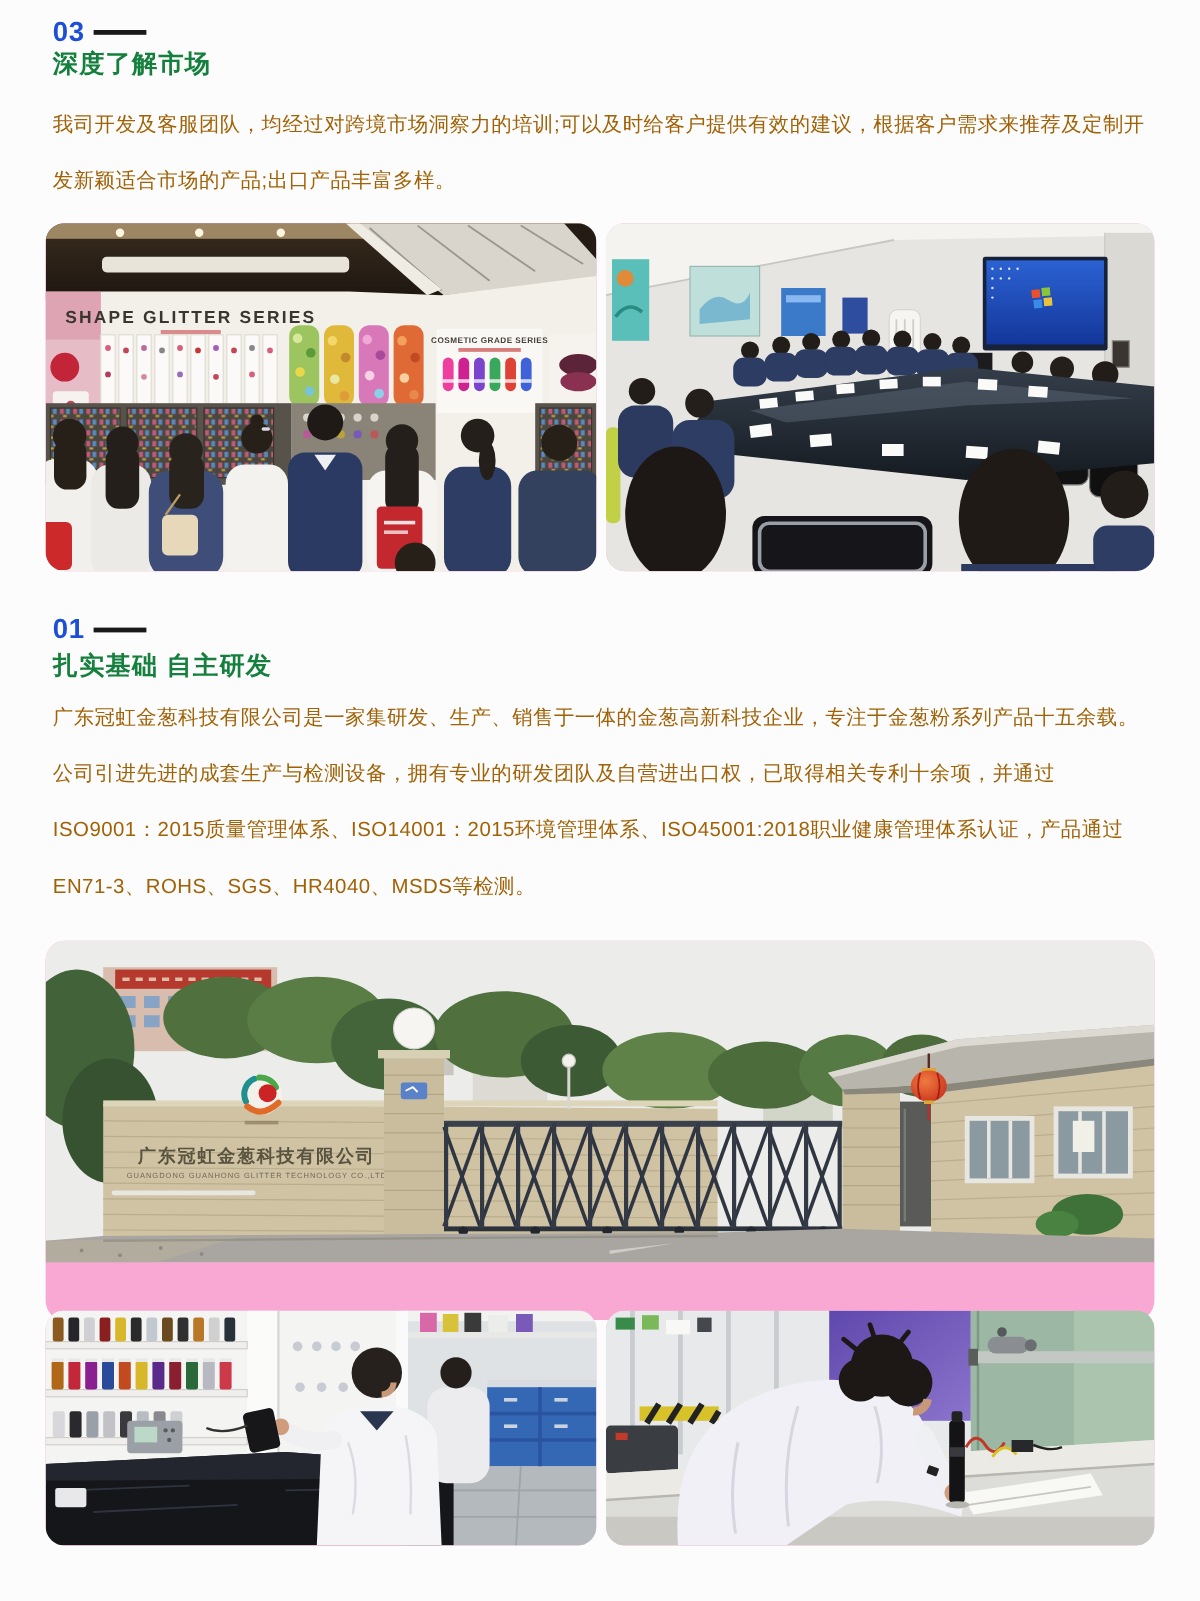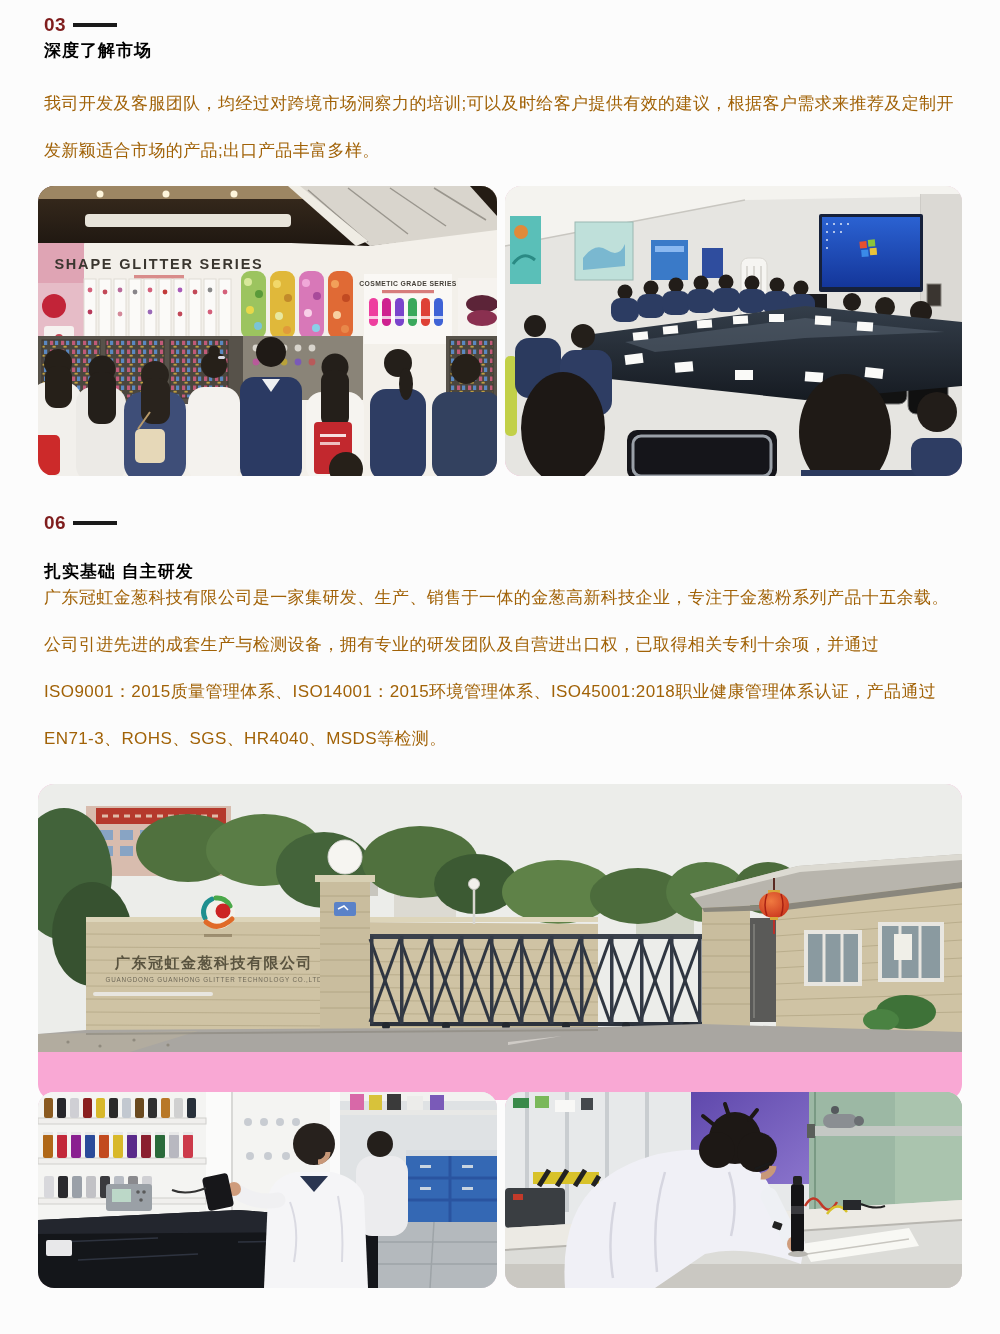--- a/index.html
+++ b/index.html
@@ -2,23 +2,23 @@
 <html><head>
 <meta charset="utf-8">
 <style>
   html,body{margin:0;padding:0;}
   body{
     width:1000px;height:1334px;position:relative;background:#fcfcfc;
     font-family:"Liberation Sans","DejaVu Sans",sans-serif;
     -webkit-font-smoothing:antialiased;overflow:hidden;
   }
   .sec-head{position:absolute;left:44px;display:flex;align-items:center;gap:7px;}
-  .sec-num{font-size:19px;font-weight:800;color:#7f1d1d;letter-spacing:.5px;line-height:1;}
+  .sec-num{font-size:23px;font-weight:800;color:#1d4ed8;letter-spacing:.5px;line-height:1;}
   .sec-dash{width:44px;height:4px;background:#1a1a1a;margin-top:1px;}
-  .sec-title{position:absolute;left:44px;font-size:17px;font-weight:700;color:#000000;letter-spacing:1px;line-height:1.1;}
+  .sec-title{position:absolute;left:44px;font-size:21px;font-weight:700;color:#15803d;letter-spacing:1px;line-height:1.1;}
   .sec-para{position:absolute;left:44px;width:920px;font-size:17px;color:#a16207;line-height:47px;letter-spacing:.4px;margin:0;}
   .photo-row{position:absolute;left:38px;display:flex;gap:8px;}
   .photo{border-radius:16px;overflow:hidden;background:#f9a8d4;flex:none;line-height:0;}
   #gate-photo{position:absolute;left:38px;top:784px;width:924px;height:316px;}
   svg{display:block;}
   svg text{font-family:"Liberation Sans","DejaVu Sans",sans-serif;}
 </style>
 </head>
 <body>
 
@@ -347,24 +347,24 @@
       <g>
         <rect x="122" y="244" width="150" height="50" rx="10" fill="#15151a"></rect>
         <rect x="128" y="250" width="138" height="40" rx="8" fill="none" stroke="#9aa0a8" stroke-width="3"></rect>
       </g>
     </g>
   </svg>
   </div>
 </div>
 
 <div class="sec-head" style="top:513px">
-  <span class="sec-num">06</span>
+  <span class="sec-num">01</span>
   <span class="sec-dash"></span>
 </div>
-<div class="sec-title" style="top:563px">扎实基础 自主研发</div>
+<div class="sec-title" style="top:544px">扎实基础 自主研发</div>
 <p class="sec-para" style="top:574px">广东冠虹金葱科技有限公司是一家集研发、生产、销售于一体的金葱高新科技企业，专注于金葱粉系列产品十五余载。公司引进先进的成套生产与检测设备，拥有专业的研发团队及自营进出口权，已取得相关专利十余项，并通过ISO9001：2015质量管理体系、ISO14001：2015环境管理体系、ISO45001:2018职业健康管理体系认证，产品通过EN71-3、ROHS、SGS、HR4040、MSDS等检测。</p>
 
 <div class="photo" id="gate-photo">
   <svg width="924" height="268" viewBox="0 0 924 268">
     <defs>
       <radialGradient id="gt-lant" cx=".4" cy=".35" r=".9">
         <stop offset="0" stop-color="#f07a40"></stop>
           <stop offset="1" stop-color="#c02414"></stop>
       </radialGradient>
     </defs>

